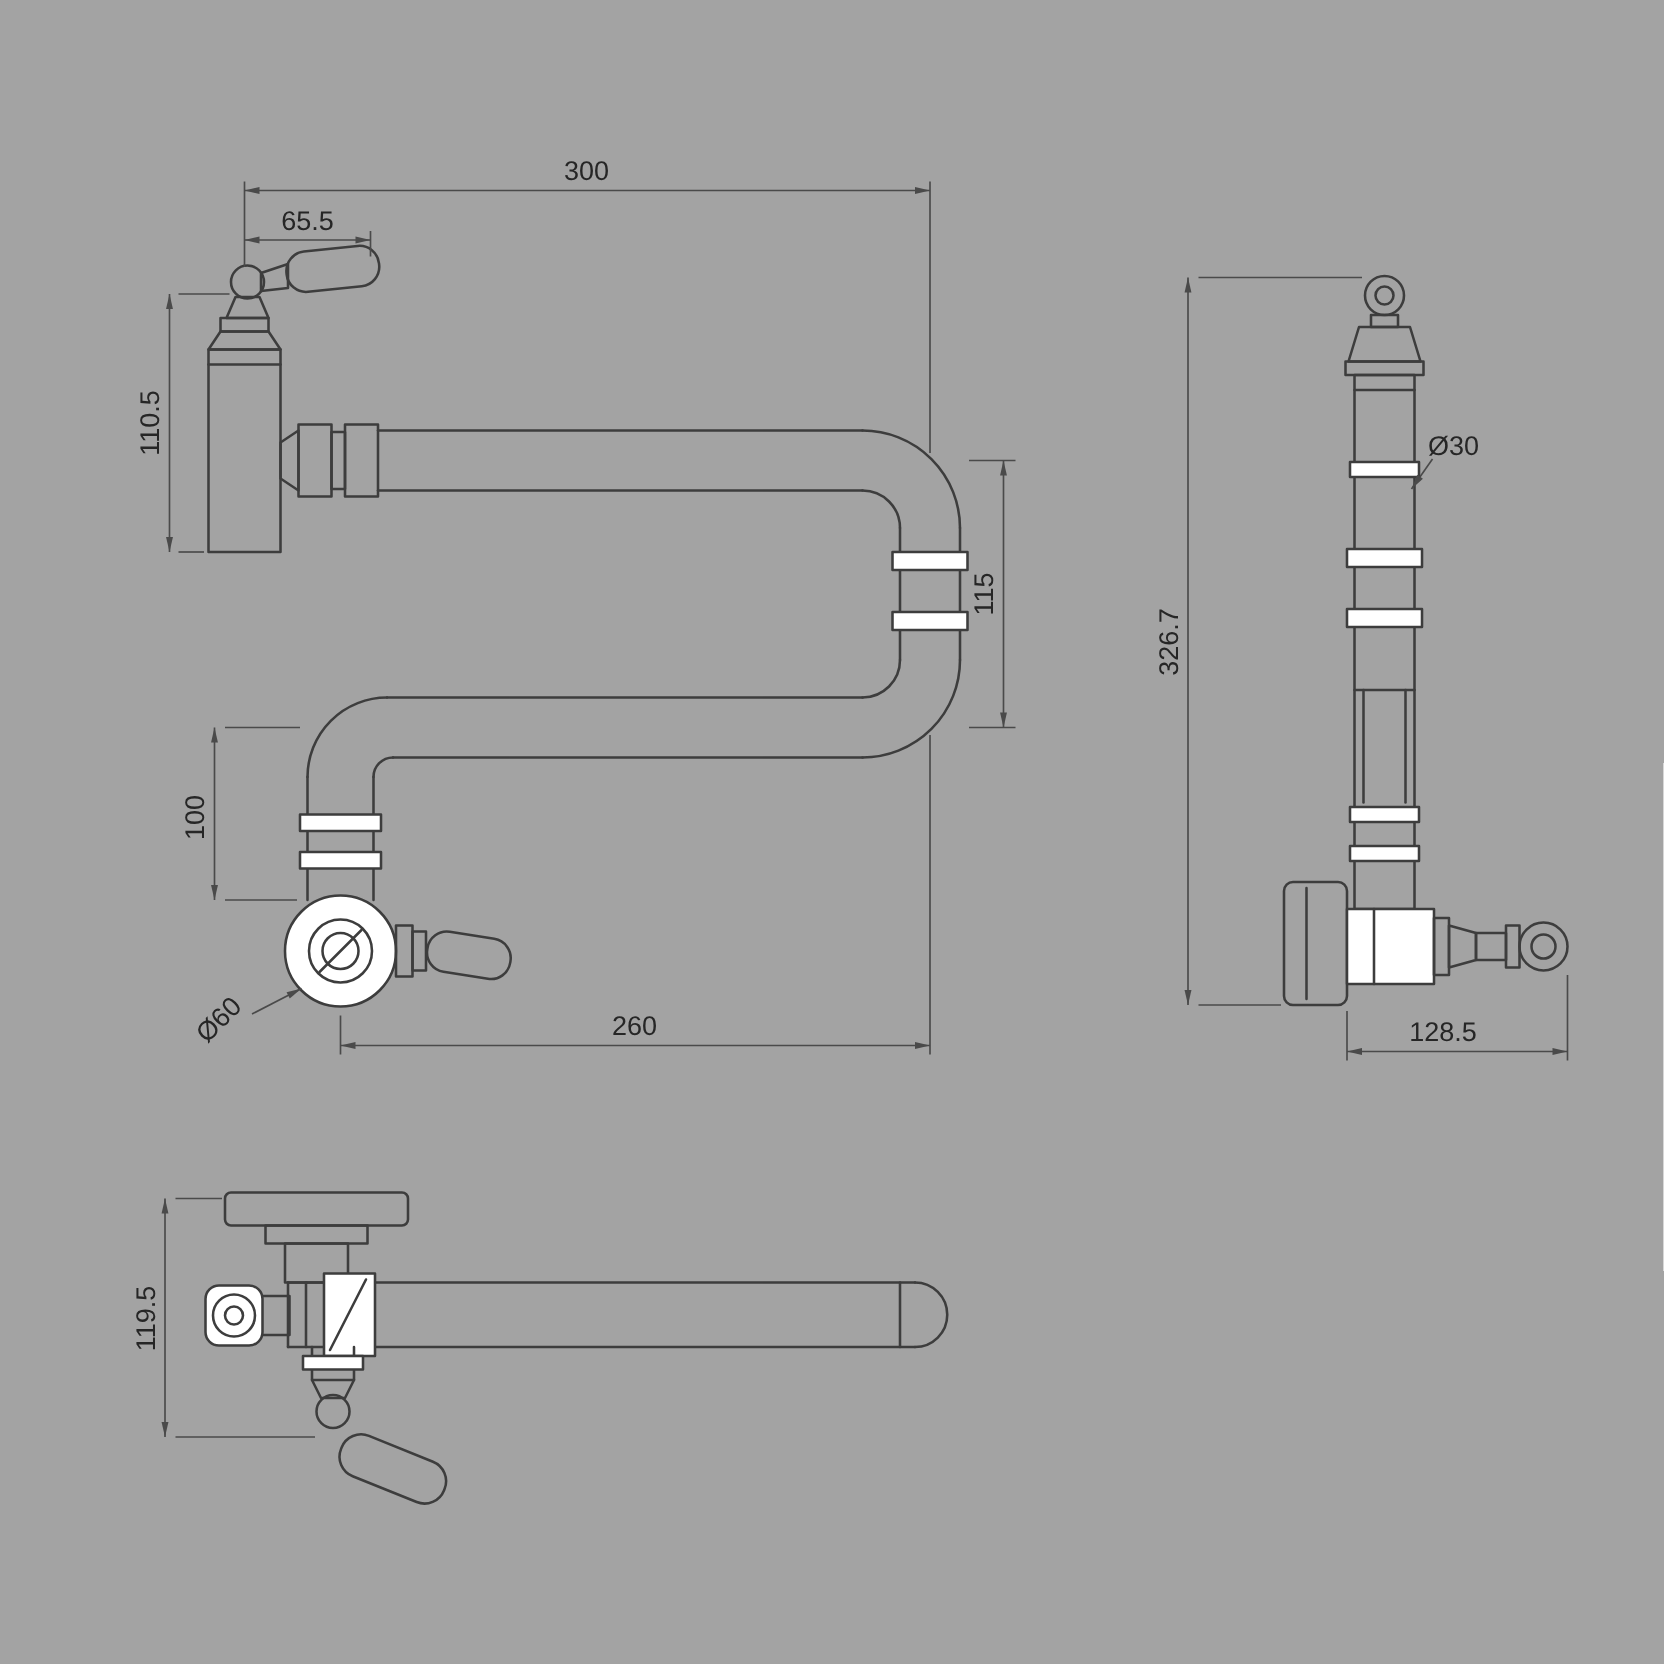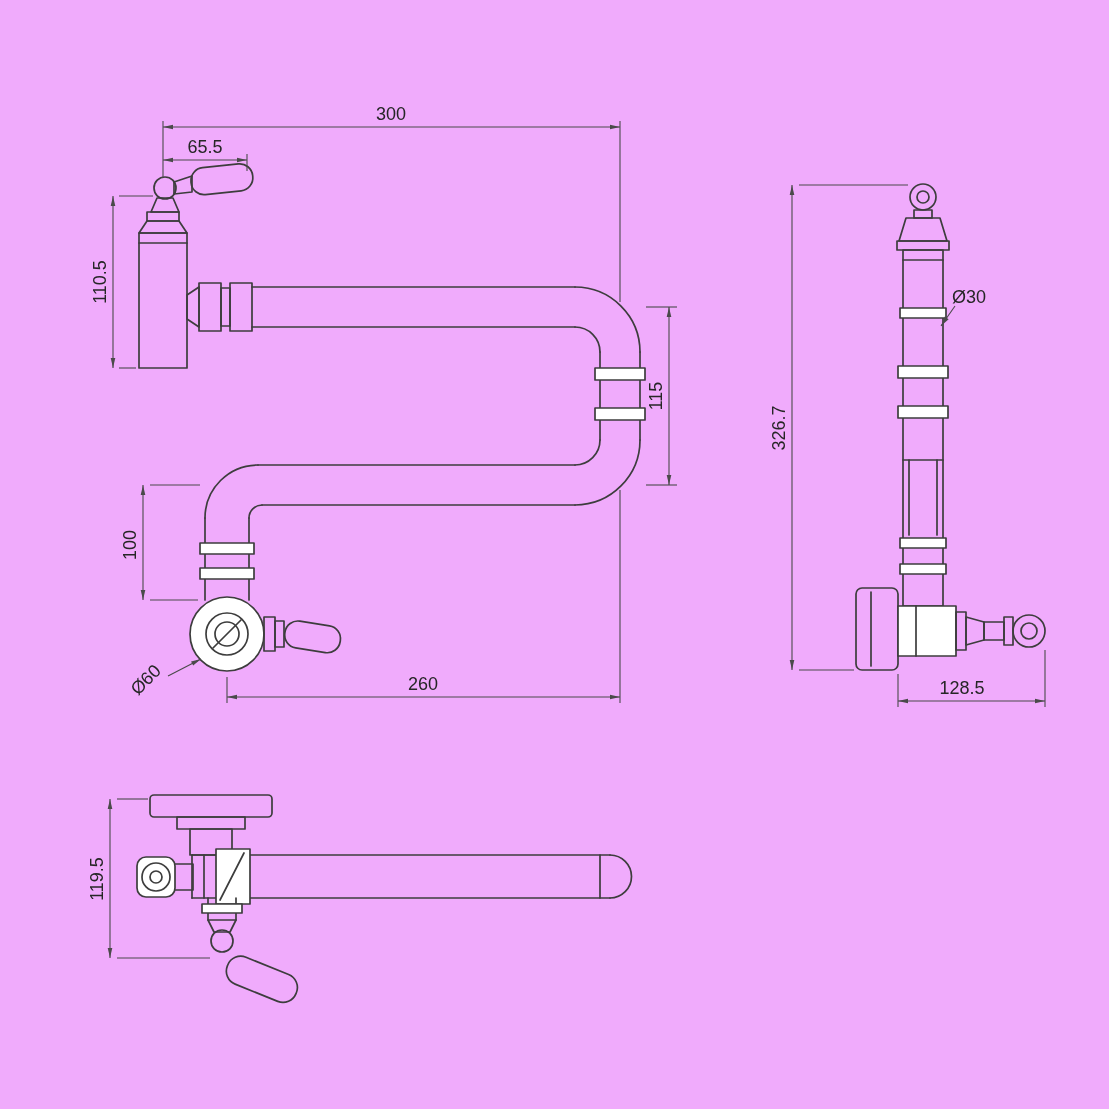--- a/index.html
+++ b/index.html
@@ -5,21 +5,21 @@
   html, body {
     margin: 0;
     padding: 0;
     background: #ffffff;
     font-family: "Liberation Sans", sans-serif;
   }
   .canvas {
     position: relative;
     width: 1109px;
     height: 1109px;
-    background: #f0abfc;
+    background: #a3a3a3;
     overflow: hidden;
     text-align: center;
   }
   svg { display: block; }
   .part {
     stroke: #3d3d3d;
     stroke-width: 1.7;
     fill: none;
     stroke-linejoin: round;
     stroke-linecap: round;

